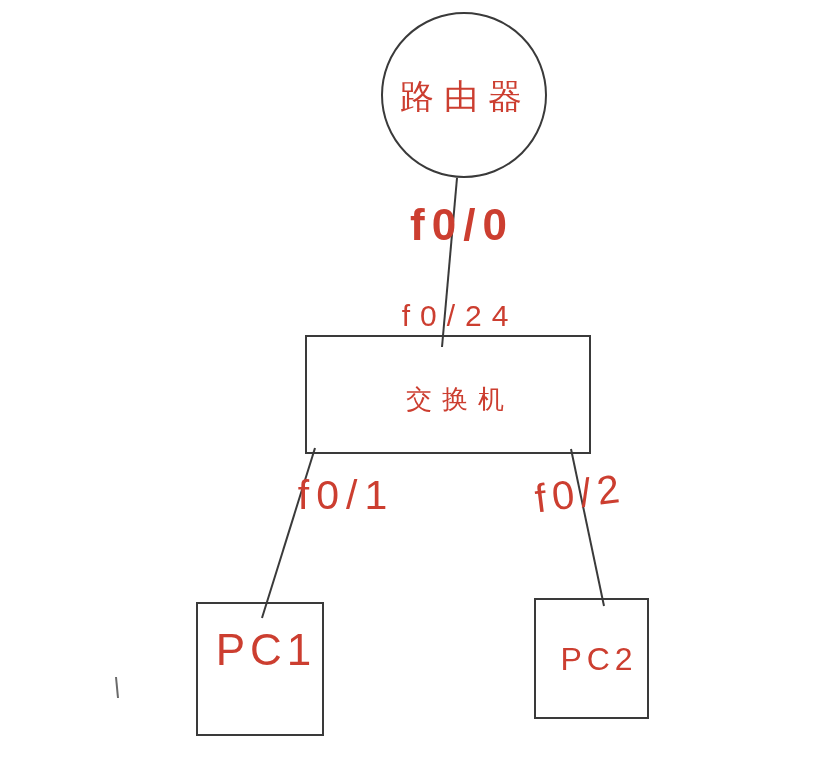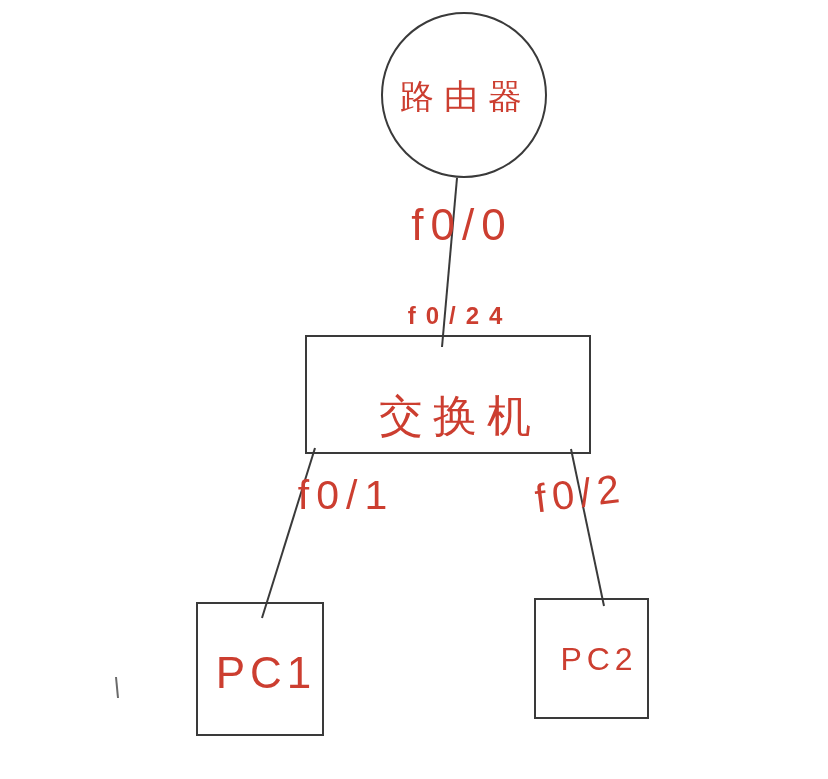--- a/index.html
+++ b/index.html
@@ -26,38 +26,38 @@
     color: #cc3e30;
     white-space: nowrap;
     line-height: 1;
     font-family: "Liberation Sans", sans-serif;
   }
   .lbl-router {
     left: 466px; top: 96px;
     font-size: 34px; letter-spacing: 10px;
   }
   .lbl-switch {
-    left: 460px; top: 416px;
-    font-size: 44px; letter-spacing: 10px;
+    left: 460px; top: 399px;
+    font-size: 26px; letter-spacing: 10px;
   }
   .lbl-pc1 {
-    left: 266px; top: 673px;
+    left: 266px; top: 650px;
     font-size: 44px; letter-spacing: 5px;
   }
   .lbl-pc2 {
     left: 599px; top: 659px;
     font-size: 32px; letter-spacing: 5px;
   }
   .lbl-f00 {
     left: 462px; top: 225px;
-    font-size: 44px; letter-spacing: 7px;
+    font-size: 44px; letter-spacing: 7px; font-weight: bold;
   }
   .lbl-f024 {
     left: 460px; top: 316px;
-    font-size: 24px; letter-spacing: 10px; font-weight: bold;
+    font-size: 30px; letter-spacing: 10px;
   }
   .lbl-f01 {
     left: 346px; top: 495px;
     font-size: 41px; letter-spacing: 7px;
   }
   .lbl-f02 {
     left: 580px; top: 493px;
     font-size: 40px; letter-spacing: 6px;
     transform: translate(-50%, -50%) rotate(-7deg);
   }

